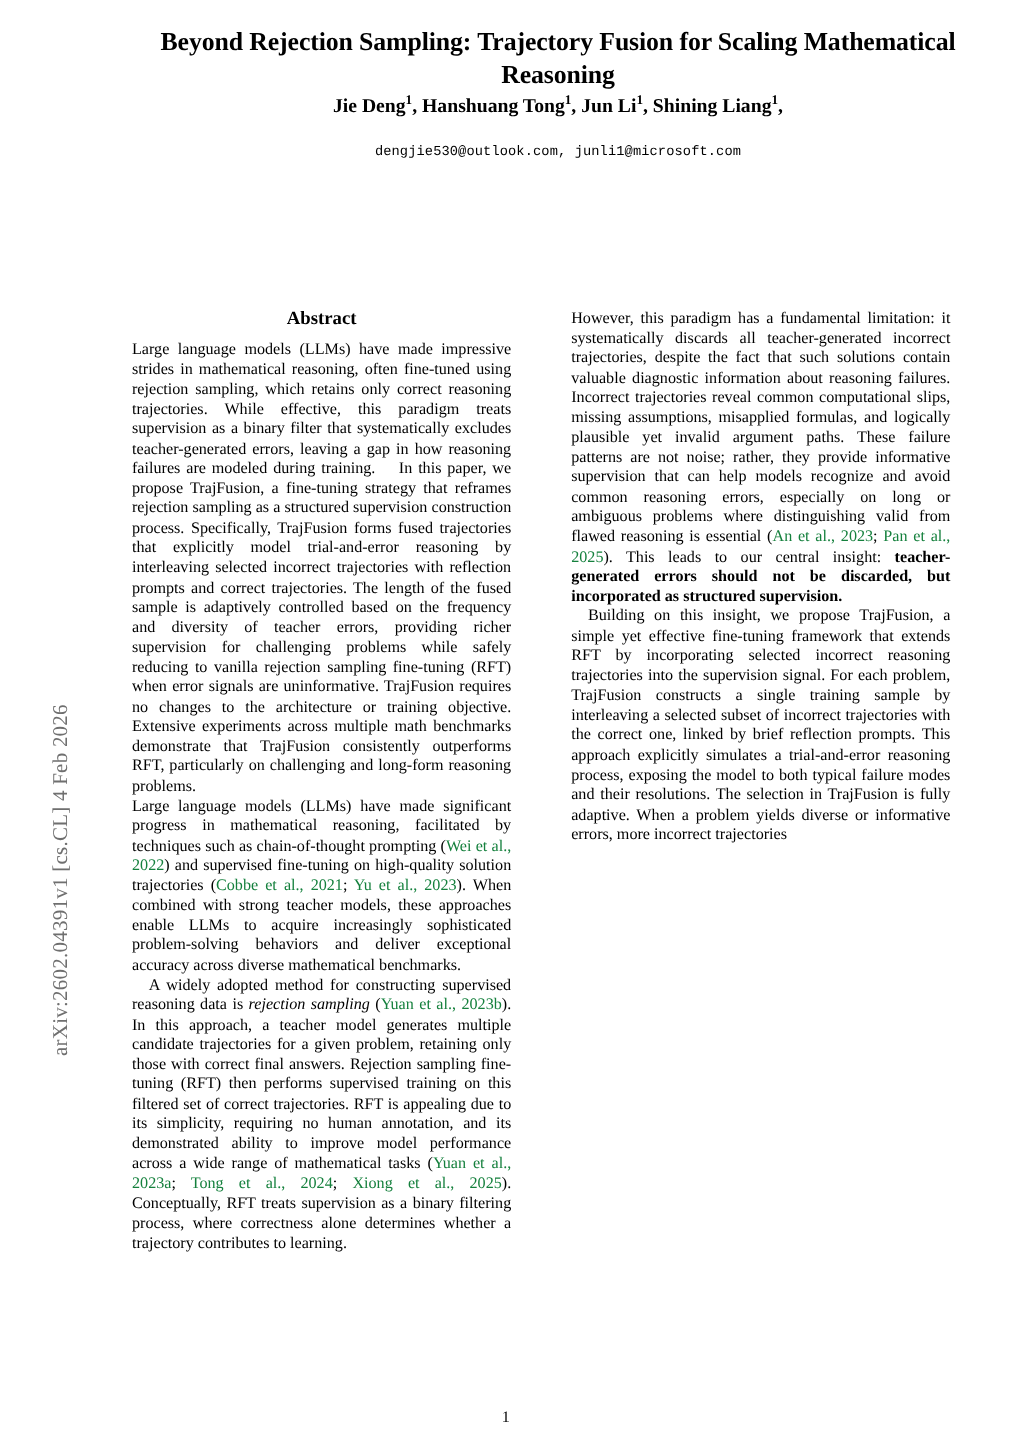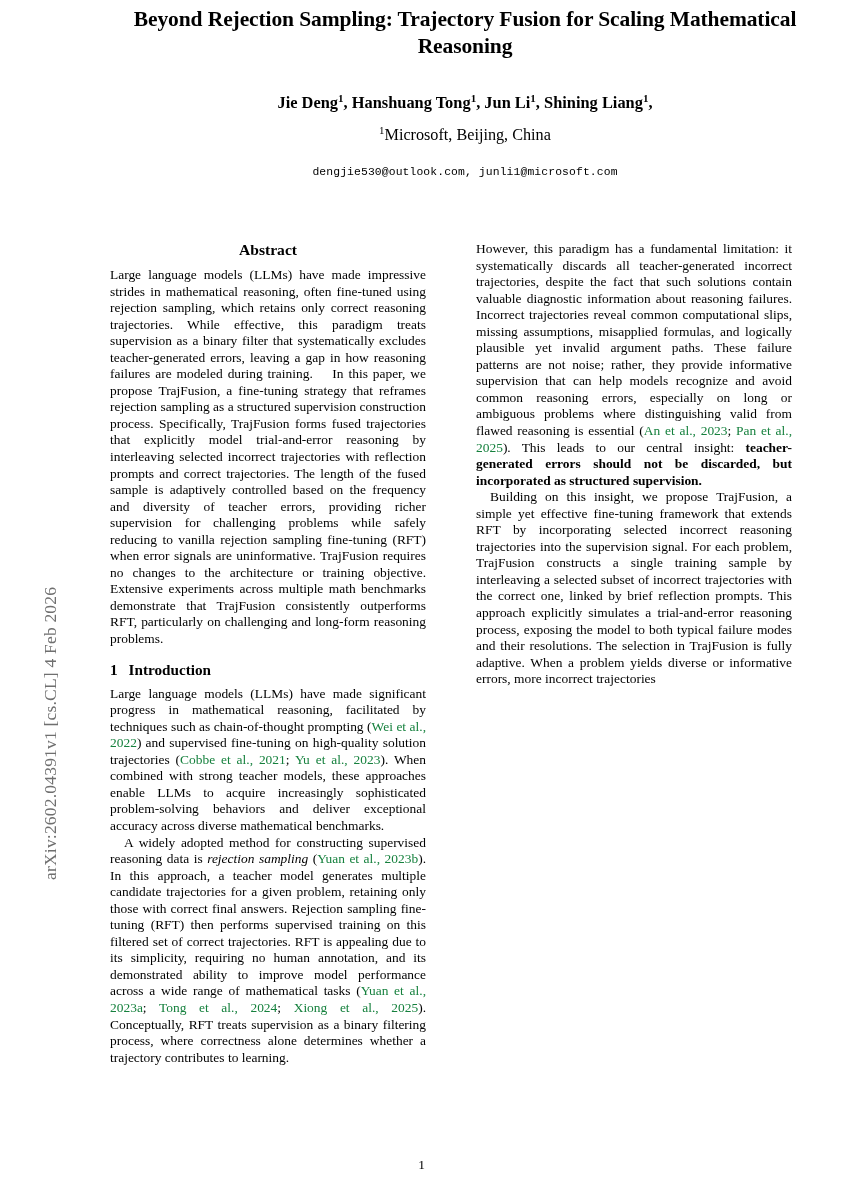--- a/index.html
+++ b/index.html
@@ -34,42 +34,41 @@
     font-family: "Liberation Serif", "DejaVu Serif", serif;
     font-size: 17.5px;
     letter-spacing: 0.2px;
     color: #6f6f6f;
   }
 
   
   #page {
     position: absolute;
     left: 0;
-    top: 0;
+    top: 16px;
     width: 843px;
     height: 1108px;
   }
 
   
   #title-block {
     position: absolute;
     left: 96px;
     top: 0px;
     width: 738px;
     text-align: center;
   }
   #paper-title {
     font-size: 21.5px;
     font-weight: bold;
     line-height: 27px;
     margin: 6px 0 0 0;
     letter-spacing: -0.1px;
   }
   #authors {
-    margin-top: 31px;
     font-size: 16.4px;
     font-weight: bold;
     line-height: 24.5px;
   }
   #authors sup { font-size: 11px; font-weight: bold; vertical-align: super; line-height: 0; }
   #affiliation {
     margin-top: 9px;
     font-size: 16.2px;
     line-height: 21px;
   }
@@ -149,33 +148,31 @@
   <div class="stamp-text">arXiv:2602.04391v1  [cs.CL]  4 Feb 2026</div>
 </div>
 
 <div id="page">
 
   <div id="title-block">
     <h1 id="paper-title">Beyond Rejection Sampling: Trajectory Fusion for Scaling Mathematical Reasoning</h1>
     <div id="authors">
       <div>Jie Deng<sup>1</sup>, Hanshuang Tong<sup>1</sup>, Jun Li<sup>1</sup>, Shining Liang<sup>1</sup>,</div>
     </div>
-    <div id="affiliation"><sup>1</sup>Microsoft, Beijing, China</div>
     <div id="emails">dengjie530@outlook.com, junli1@microsoft.com</div>
   </div>
 
   <div id="columns">
 
     <div class="col" id="col-left">
 
       <div class="abstract-head">Abstract</div>
 
       <p class="para noindent"><span>Large language models (LLMs) have made impressive strides in mathematical reasoning, often fine-tuned using rejection sampling, which retains only correct reasoning trajectories. While effective, this paradigm treats supervision as a binary filter that systematically excludes teacher-generated errors, leaving a gap in how reasoning failures are modeled during training.</span>&nbsp;&nbsp;&nbsp;&nbsp;<span>In this paper, we propose </span><span class="b">TrajFusion</span><span>, a fine-tuning strategy that reframes rejection sampling as a structured supervision construction process. Specifically, TrajFusion forms fused trajectories that explicitly model trial-and-error reasoning by interleaving selected incorrect trajectories with reflection prompts and correct trajectories. The length of the fused sample is adaptively controlled based on the frequency and diversity of teacher errors, providing richer supervision for challenging problems while safely reducing to vanilla rejection sampling fine-tuning (RFT) when error signals are uninformative. TrajFusion requires no changes to the architecture or training objective. Extensive experiments across multiple math benchmarks demonstrate that TrajFusion consistently outperforms RFT, particularly on challenging and long-form reasoning problems.</span></p>
 
-      <h2 class="section-head"><span class="secnum">1</span><span>Introduction</span></h2>
 
       <p class="para noindent"><span>Large language models (LLMs) have made significant progress in mathematical reasoning, facilitated by techniques such as chain-of-thought prompting (</span><span class="cite">Wei et al., 2022</span><span>) and supervised fine-tuning on high-quality solution trajectories (</span><span class="cite">Cobbe et al., 2021</span><span>; </span><span class="cite">Yu et al., 2023</span><span>). When combined with strong teacher models, these approaches enable LLMs to acquire increasingly sophisticated problem-solving behaviors and deliver exceptional accuracy across diverse mathematical benchmarks.</span></p>
 
       <p class="para"><span>A widely adopted method for constructing supervised reasoning data is </span><span class="i">rejection sampling</span><span> (</span><span class="cite">Yuan et al., 2023b</span><span>). In this approach, a teacher model generates multiple candidate trajectories for a given problem, retaining only those with correct final answers. Rejection sampling fine-tuning (RFT) then performs supervised training on this filtered set of correct trajectories. RFT is appealing due to its simplicity, requiring no human annotation, and its demonstrated ability to improve model performance across a wide range of mathematical tasks (</span><span class="cite">Yuan et al., 2023a</span><span>; </span><span class="cite">Tong et al., 2024</span><span>; </span><span class="cite">Xiong et al., 2025</span><span>). Conceptually, RFT treats supervision as a binary filtering process, where correctness alone determines whether a trajectory contributes to learning.</span></p>
 
     </div>
 
     <div class="col" id="col-right">
 
       <p class="para noindent"><span>However, this paradigm has a fundamental limitation: it systematically discards all teacher-generated incorrect trajectories, despite the fact that such solutions contain valuable diagnostic information about reasoning failures. Incorrect trajectories reveal common computational slips, missing assumptions, misapplied formulas, and logically plausible yet invalid argument paths. These failure patterns are not noise; rather, they provide informative supervision that can help models recognize and avoid common reasoning errors, especially on long or ambiguous problems where distinguishing valid from flawed reasoning is essential (</span><span class="cite">An et al., 2023</span><span>; </span><span class="cite">Pan et al., 2025</span><span>). This leads to our central insight: </span><span class="bi">teacher-generated errors should not be discarded, but incorporated as structured supervision.</span></p>

